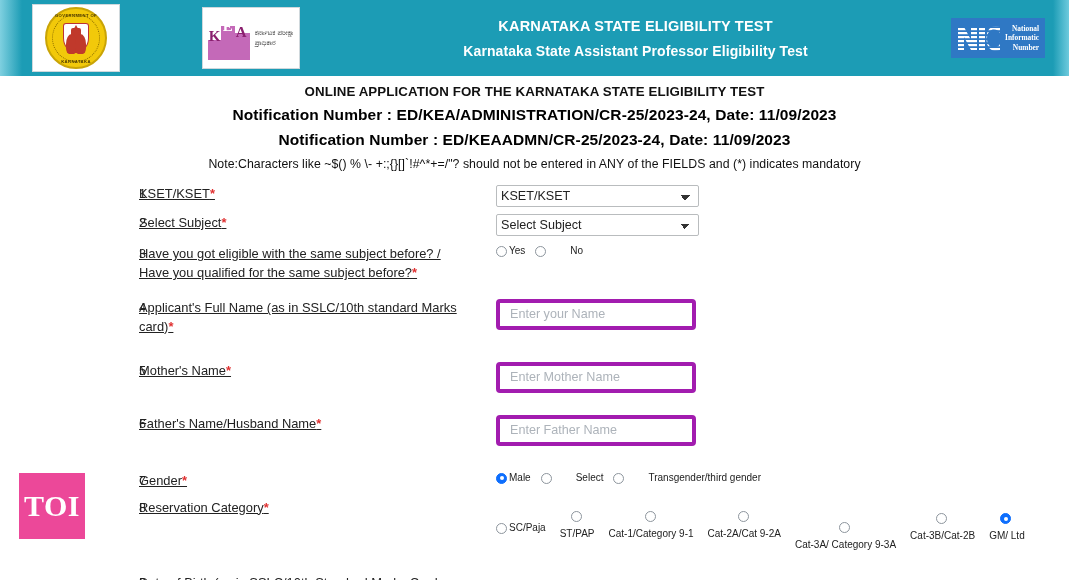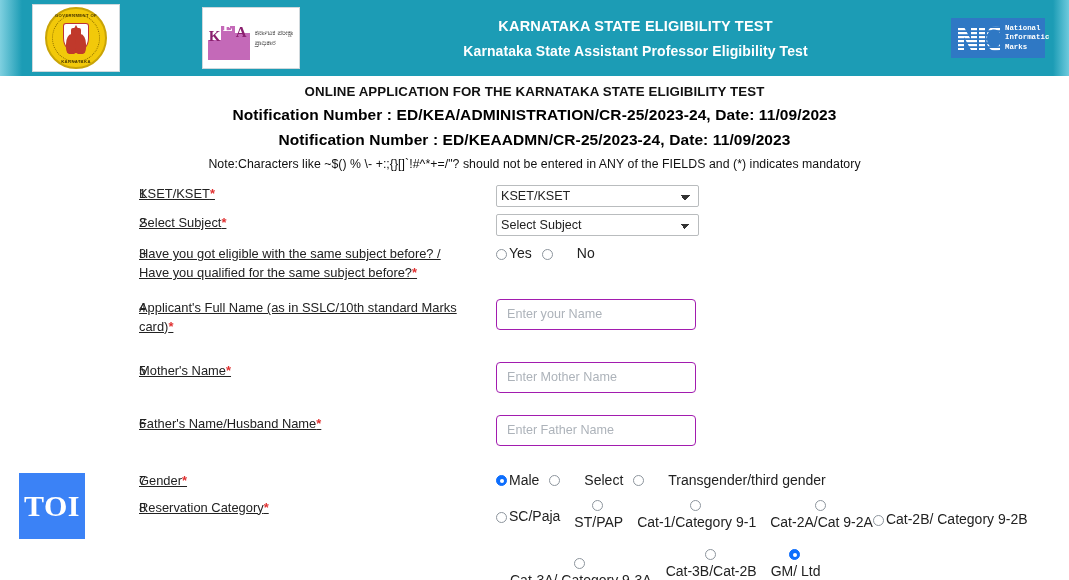--- a/index.html
+++ b/index.html
@@ -119,21 +119,22 @@
     background:#2f78c4;
     border:1px solid #2f78c4;
     display:flex; align-items:center; gap:4px;
     padding:4px 5px;
     position:relative; z-index:3;
   }
   .nic-letters { position:relative; width:44px; height:28px; }
   .nic-letters svg { display:block; }
   .nic-words {
     color:#ffffff; font-size:7.4px; line-height:1.25; font-weight:bold;
-    font-family:Liberation Mono, monospace;
+    font-family:Liberation Serif, serif;
+    text-align:right;
   }
 
   
   .titles { text-align:center; padding-top:8px; }
   .title-line1 { font-size:13.3px; font-weight:bold; color:#111; letter-spacing:.1px; }
   .title-line2, .title-line3 {
     font-size:15.5px; font-weight:bold; color:#000; margin-top:7px; letter-spacing:.1px;
   }
   .title-note {
     font-size:12.3px; color:#111; margin-top:8px; letter-spacing:.05px;
@@ -171,53 +172,53 @@
       calc(100% - 8px) 9px;
     background-size:5px 5px, 5px 5px;
     background-repeat:no-repeat;
   }
   .sel-wide { width:203px; }
 
   input.ui-input {
     font-family:"Liberation Sans", sans-serif;
     font-size:12.6px;
     width:200px; height:31px;
-    border:1px solid #a21caf;
+    border:4px solid #a21caf;
     border-radius:4px;
     padding:4px 10px;
     color:#333;
     background:#fff;
   }
   input.ui-input::placeholder { color:#adb3ba; }
 
   .radio-group { display:flex; flex-wrap:wrap; align-items:center; }
   .radio-item {
     display:inline-flex; align-items:center;
-    font-size:14px; color:#222; white-space:nowrap;
+    font-size:10px; color:#222; white-space:nowrap;
   }
   .rb {
     width:11px; height:11px; border-radius:50%;
     border:1px solid #8d959d; background:#fff;
     display:inline-block; margin-right:2px; position:relative; top:1px;
     flex:0 0 auto;
   }
   .rb.on { background:#0d6efd; border-color:#0d6efd; }
   .rb.on::after {
     content:""; position:absolute; left:50%; top:50%;
     transform:translate(-50%,-50%);
     width:4px; height:4px; border-radius:50%; background:#fff;
   }
 
   .r-gap-1 { margin-left:10px;gap:22px; }
   .r-gap-2 { margin-left:14px;flex-direction:column; }
 
   
   .toi {
     position:absolute; left:19px; top:473px;
-    width:66px; height:66px; background:#3b82f6;
+    width:66px; height:66px; background:#ec4899;
     display:flex; align-items:center; justify-content:center;
     z-index:20;
   }
   .toi span {
     font-family:"Liberation Serif", serif;
     font-weight:bold; color:#fff; font-size:30px; letter-spacing:.5px;
   }
 </style>
 </head>
 <body>
@@ -269,21 +270,21 @@
           </pattern>
         </defs>
         <path d="M1 26 V3 H7 L14 16 V3 H20 V26 H14 L7 13 V26 Z" fill="url(#stripes)"></path>
         <rect x="22" y="3" width="6" height="23" fill="url(#stripes)"></rect>
         <path d="M43 9 C41 4 30 3 30 14.5 C30 26 41 25 43 20 L43 26 C38 28 29.5 27 29.5 14.5 C29.5 2 38 1 43 3 Z" fill="url(#stripes)"></path>
       </svg>
     </div>
     <div class="nic-words">
       <div>National</div>
       <div>Informatic</div>
-      <div>Marks</div>
+      <div>Number</div>
     </div>
   </div>
 </div>
 
 <div class="titles">
   <div class="title-line1">ONLINE APPLICATION FOR THE KARNATAKA STATE ELIGIBILITY TEST</div>
   <div class="title-line2">Notification Number : ED/KEA/ADMINISTRATION/CR-25/2023-24, Date: 11/09/2023</div>
   <div class="title-line3">Notification Number : ED/KEAADMN/CR-25/2023-24, Date: 11/09/2023</div>
   <div class="title-note">Note:Characters like ~$() % \- +:;{}[]`!#^*+=/"? should not be entered in ANY of the FIELDS and (*) indicates mandatory</div>
 </div>
@@ -392,24 +393,20 @@
             <span>ST/PAP</span>
         </label>
         <label class="radio-item r-gap-2">
           <span class="rb"></span>
             <span>Cat-1/Category 9-1</span>
         </label>
         <label class="radio-item r-gap-2">
           <span class="rb"></span>
             <span>Cat-2A/Cat 9-2A</span>
         </label>
-        <label class="radio-item" style="margin-top:5px">
-          <span class="rb"></span>
-            <span>Cat-2B/ Category 9-2B</span>
-        </label>
         <label class="radio-item r-gap-2" style="margin-top:22px">
           <span class="rb"></span>
             <span>Cat-3A/ Category 9-3A</span>
         </label>
         <label class="radio-item r-gap-2" style="margin-top:5px">
           <span class="rb"></span>
             <span>Cat-3B/Cat-2B</span>
         </label>
         <label class="radio-item r-gap-2" style="margin-top:5px">
           <span class="rb on"></span>

